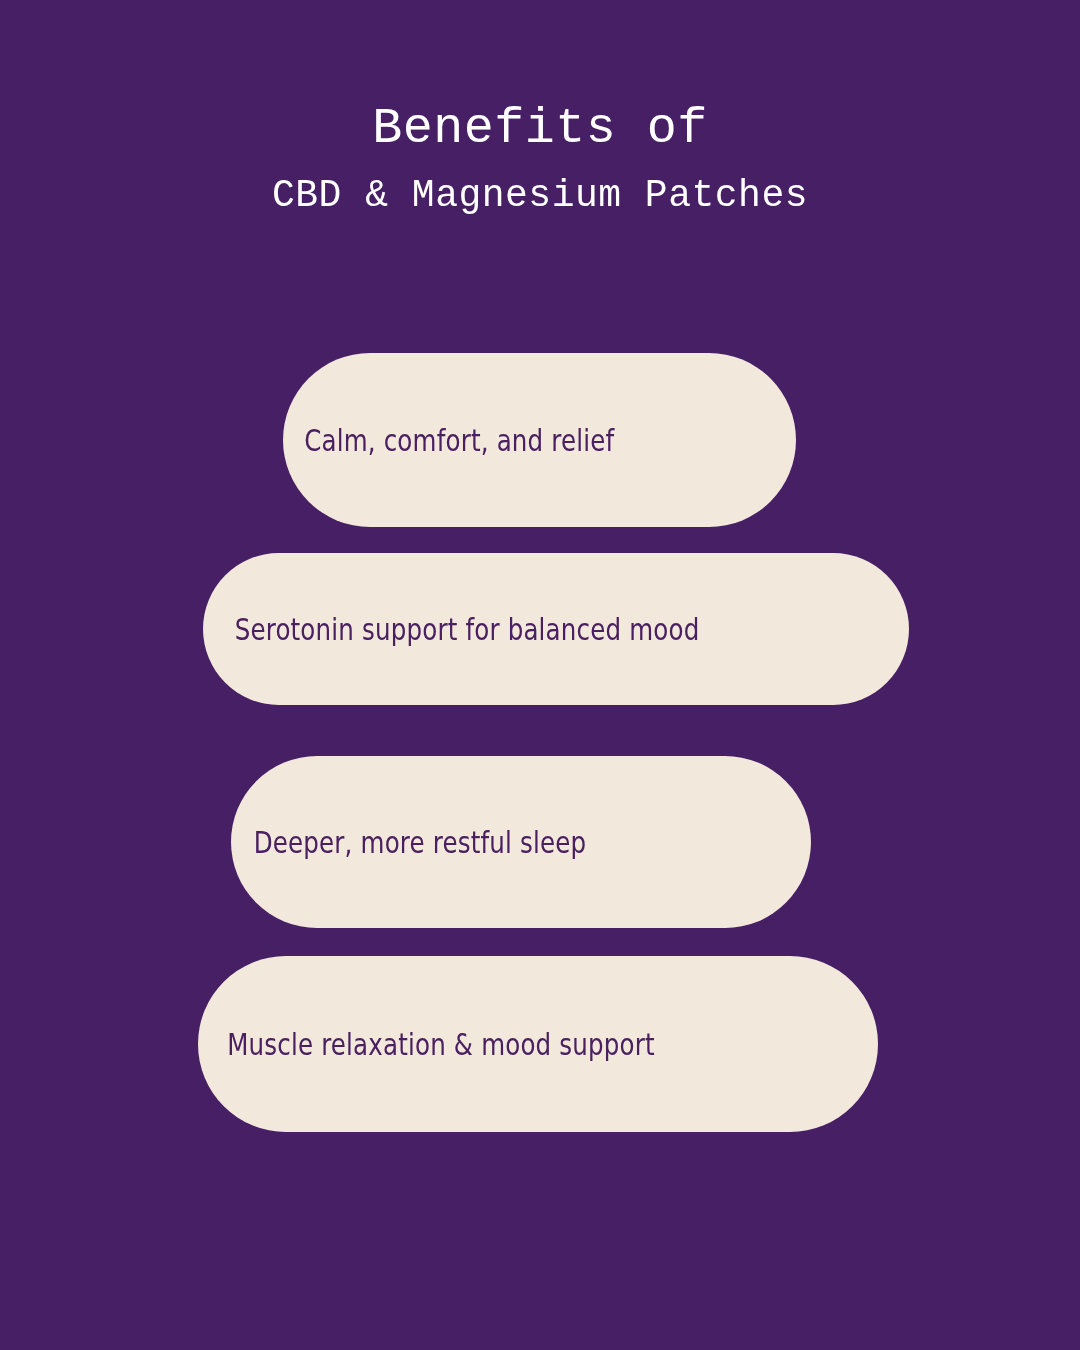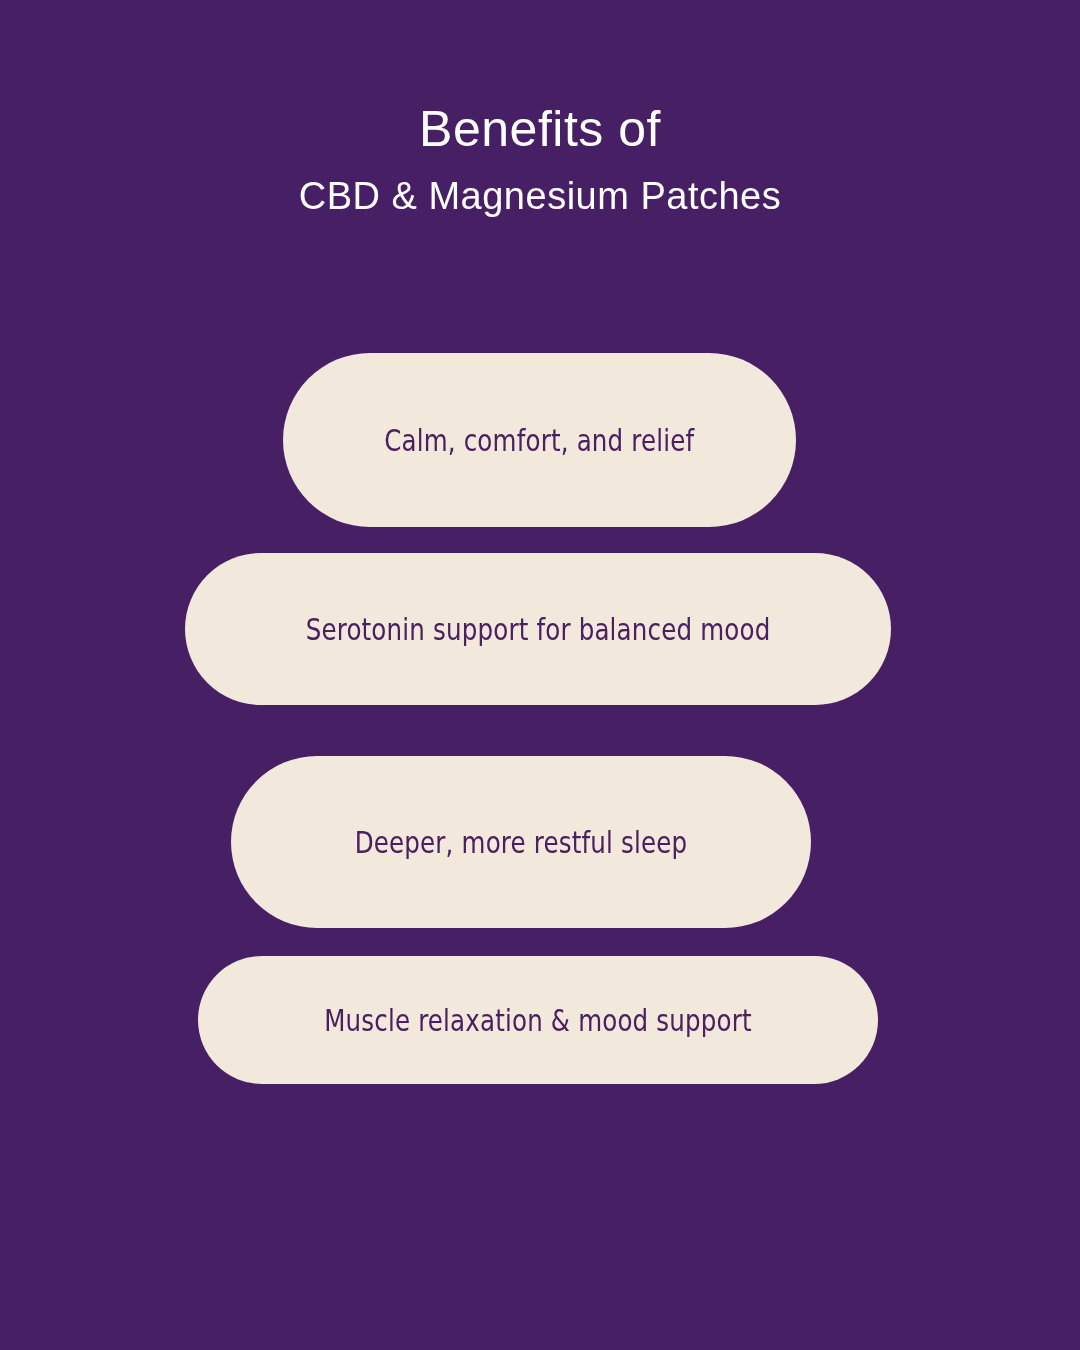--- a/index.html
+++ b/index.html
@@ -26,21 +26,21 @@
   .title-block {
     position: absolute;
     left: 0;
     top: 96px;
     width: 1080px;
     text-align: center;
   }
   .title-line {
     display: block;
     color: #FFFFFF;
-    font-family: Liberation Sans, sans-serif;
+    font-family: Liberation Mono, monospace;
     font-weight: 400;
     letter-spacing: 0.5px;
     white-space: nowrap;
   }
   .title-line-1 {
     font-size: 50px;
     line-height: 66px;
   }
   .title-line-2 {
     font-size: 38px;
@@ -54,39 +54,38 @@
     top: 0;
     width: 1080px;
     height: 1350px;
   }
   .card {
     position: absolute;
     background: #F2E8DC;
     border-radius: 999px;
     display: flex;
     align-items: center;
-    justify-content: center;
     box-sizing: border-box;
   }
   .card-label {
     color: #4A2060;
     font-family: "Liberation Sans Narrow", "DejaVu Sans Condensed", "Liberation Sans", sans-serif;
     font-stretch: condensed;
     font-size: 31px;
     font-weight: 400;
     letter-spacing: 0.2px;
     white-space: nowrap;
     transform: scaleX(0.88);
     transform-origin: center center;
   }
 
   .card-1 { left: 283px;  top: 353px;  width: 513px; height: 174px; }
-  .card-2 { left: 185px;  top: 553px;  width: 706px; height: 152px; }
+  .card-2 { left: 203px;  top: 553px;  width: 706px; height: 152px; }
   .card-3 { left: 231px;  top: 756px;  width: 580px; height: 172px; }
-  .card-4 { left: 198px;  top: 956px;  width: 680px; height: 128px; }
+  .card-4 { left: 198px;  top: 956px;  width: 680px; height: 176px; }
 </style>
 </head>
 <body>
 
 <div class="poster">
 
   <div class="title-block">
     <span class="title-line title-line-1">Benefits of</span>
     <span class="title-line title-line-2">CBD &amp; Magnesium Patches</span>
   </div>

